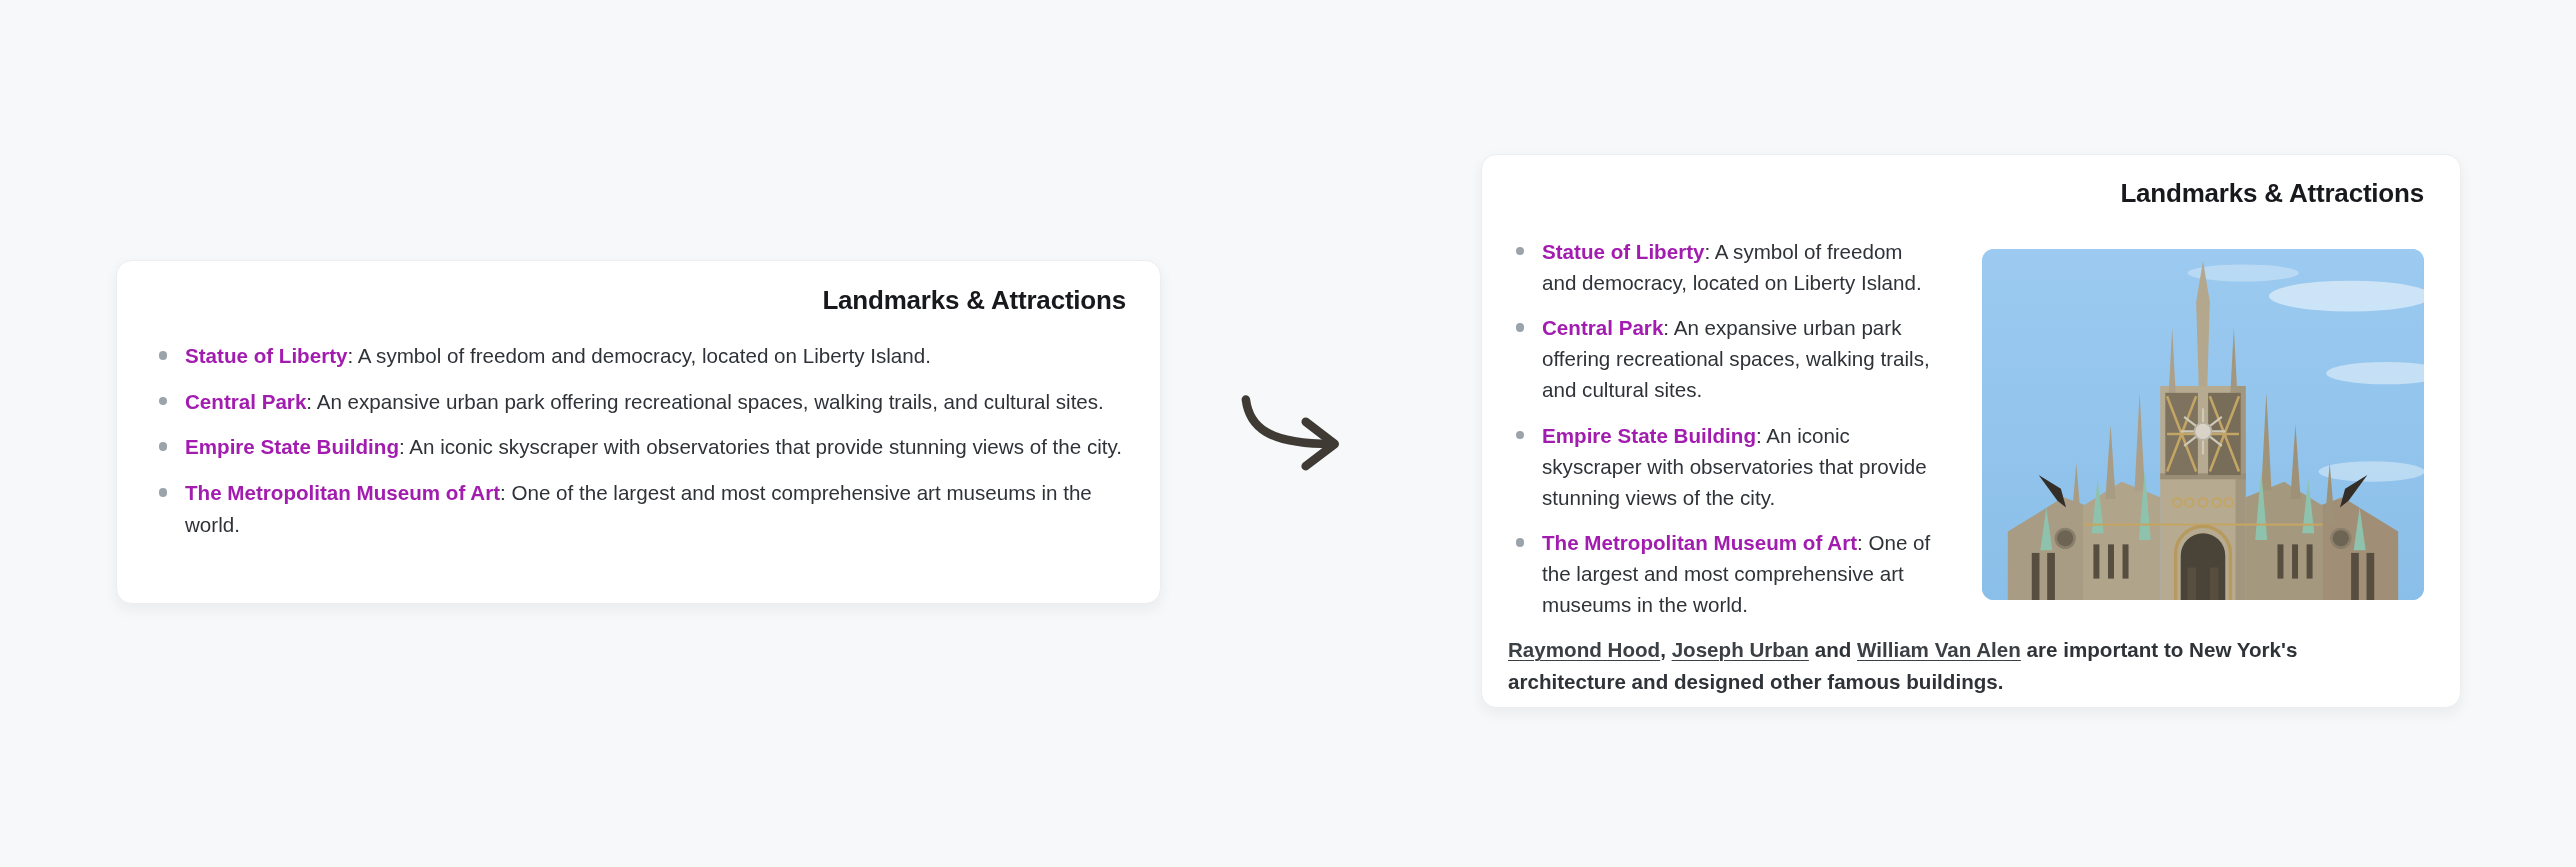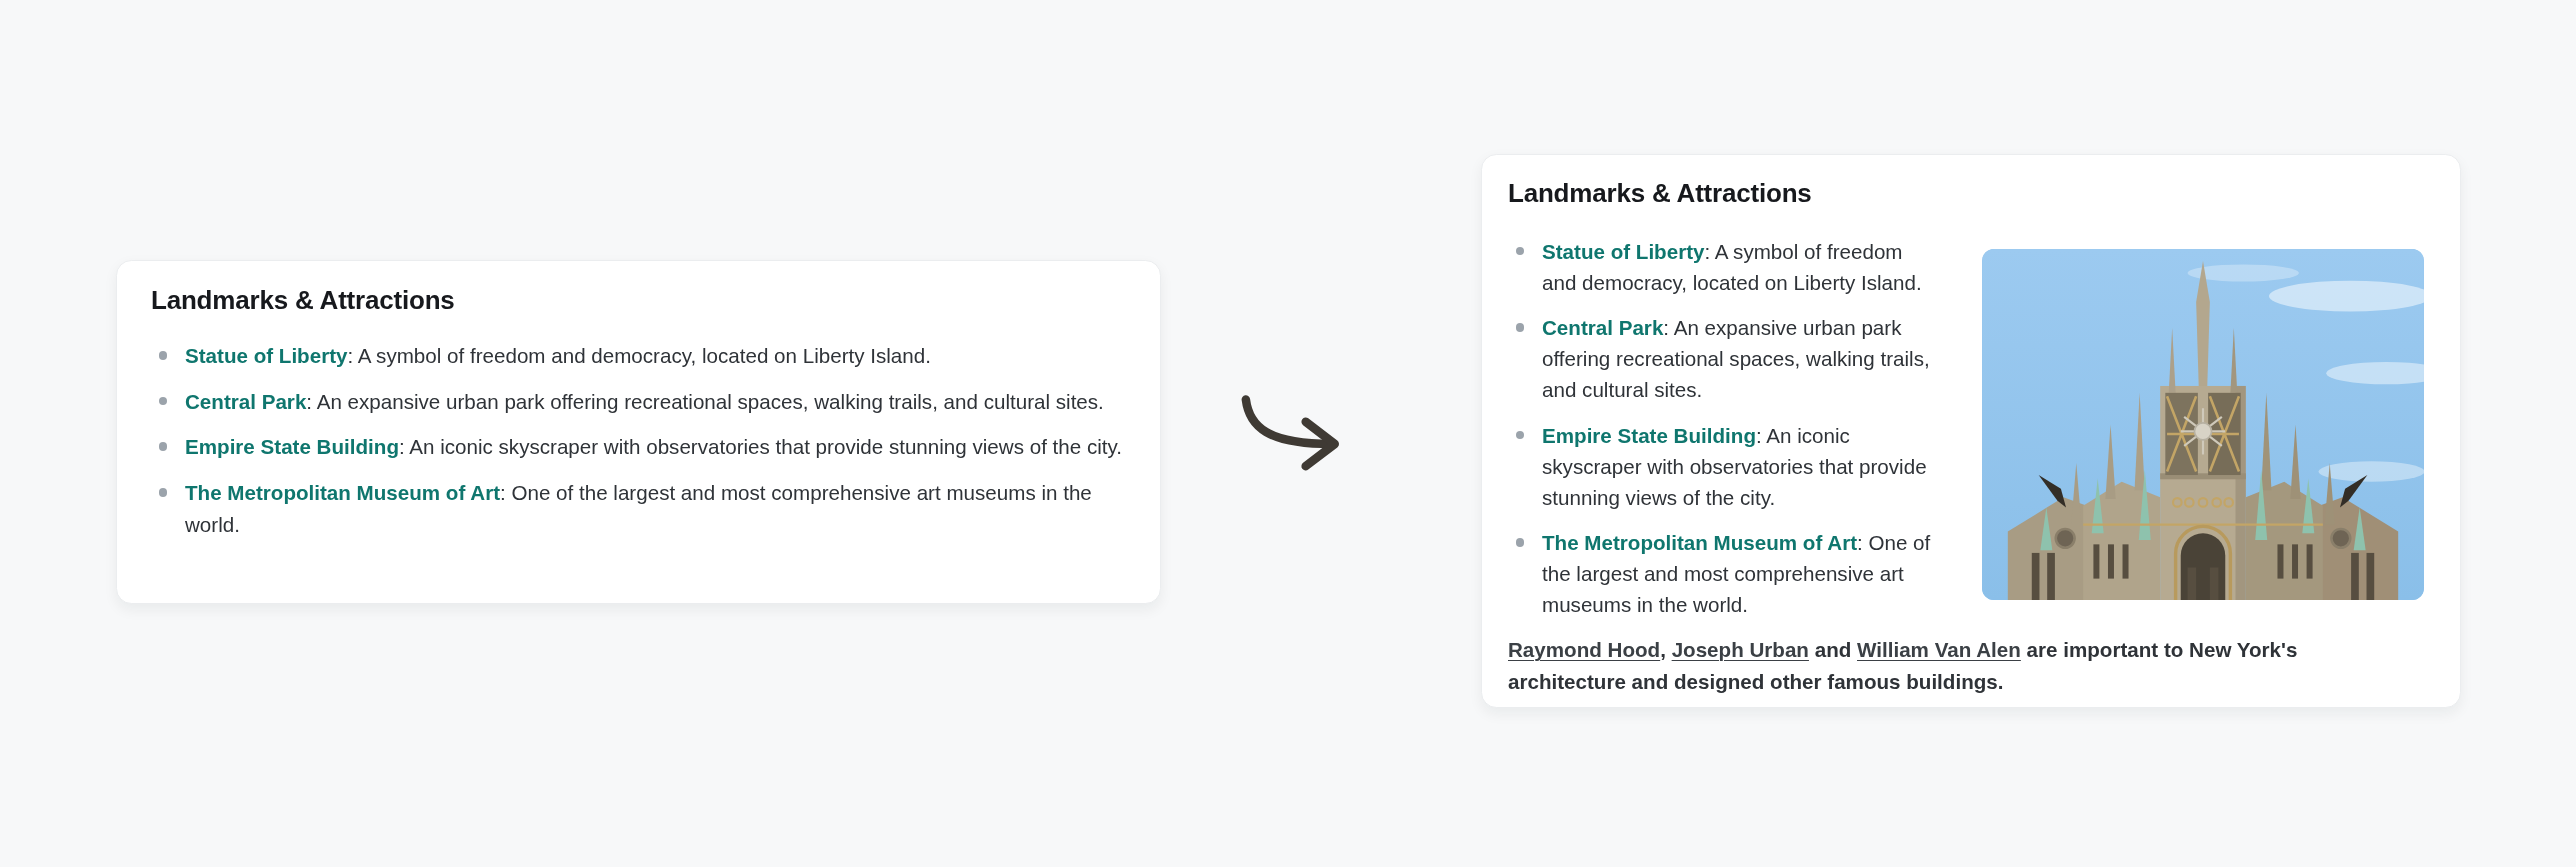--- a/index.html
+++ b/index.html
@@ -20,35 +20,35 @@
   .card-left {
     left:116px; top:260px; width:1045px; height:344px;
     padding:22px 34px 20.6px 34px;
   }
   .card-right {
     left:1481px; top:154px; width:980px; height:554px;
     padding:20.6px 36px 22px 26px;
   }
   h2.card-title {
     font-size:26px; line-height:34px; font-weight:700;
-    color:#17191d; letter-spacing:-0.2px;
+    color:#17191d; letter-spacing:-0.2px;text-align:right;
   }
   ul.landmark-list { list-style:none; }
   .card-left ul.landmark-list { margin-top:23px; font-size:20.6px; line-height:32px; }
   .card-right ul.landmark-list { font-size:20.6px; line-height:31px; }
   ul.landmark-list li { position:relative; padding-left:34px; }
   .card-left ul.landmark-list li { margin-bottom:13.7px; }
   .card-right ul.landmark-list li { margin-bottom:14.6px; }
   ul.landmark-list li:last-child { margin-bottom:0; }
   .bullet-dot {
     position:absolute; left:7.7px; top:11px;
     width:8.6px; height:8.6px; border-radius:50%;
     background:#9ba3ab;
   }
-  .term { font-weight:700; color:#0f766e; }
+  .term { font-weight:700; color:#a21caf; }
   .content-row {
     display:flex; align-items:flex-start; gap:19px; margin-top:26px;
   }
   .list-col { width:433px; flex:none; }
   .photo-frame {
     width:442px; height:351px; flex:none; margin-top:13.7px; margin-left:auto;
     border-radius:12px; overflow:hidden; background:#8abfe9;
   }
   .footer-note {
     margin-top:13.7px; font-size:20.6px; line-height:32px; color:#2f3338;

